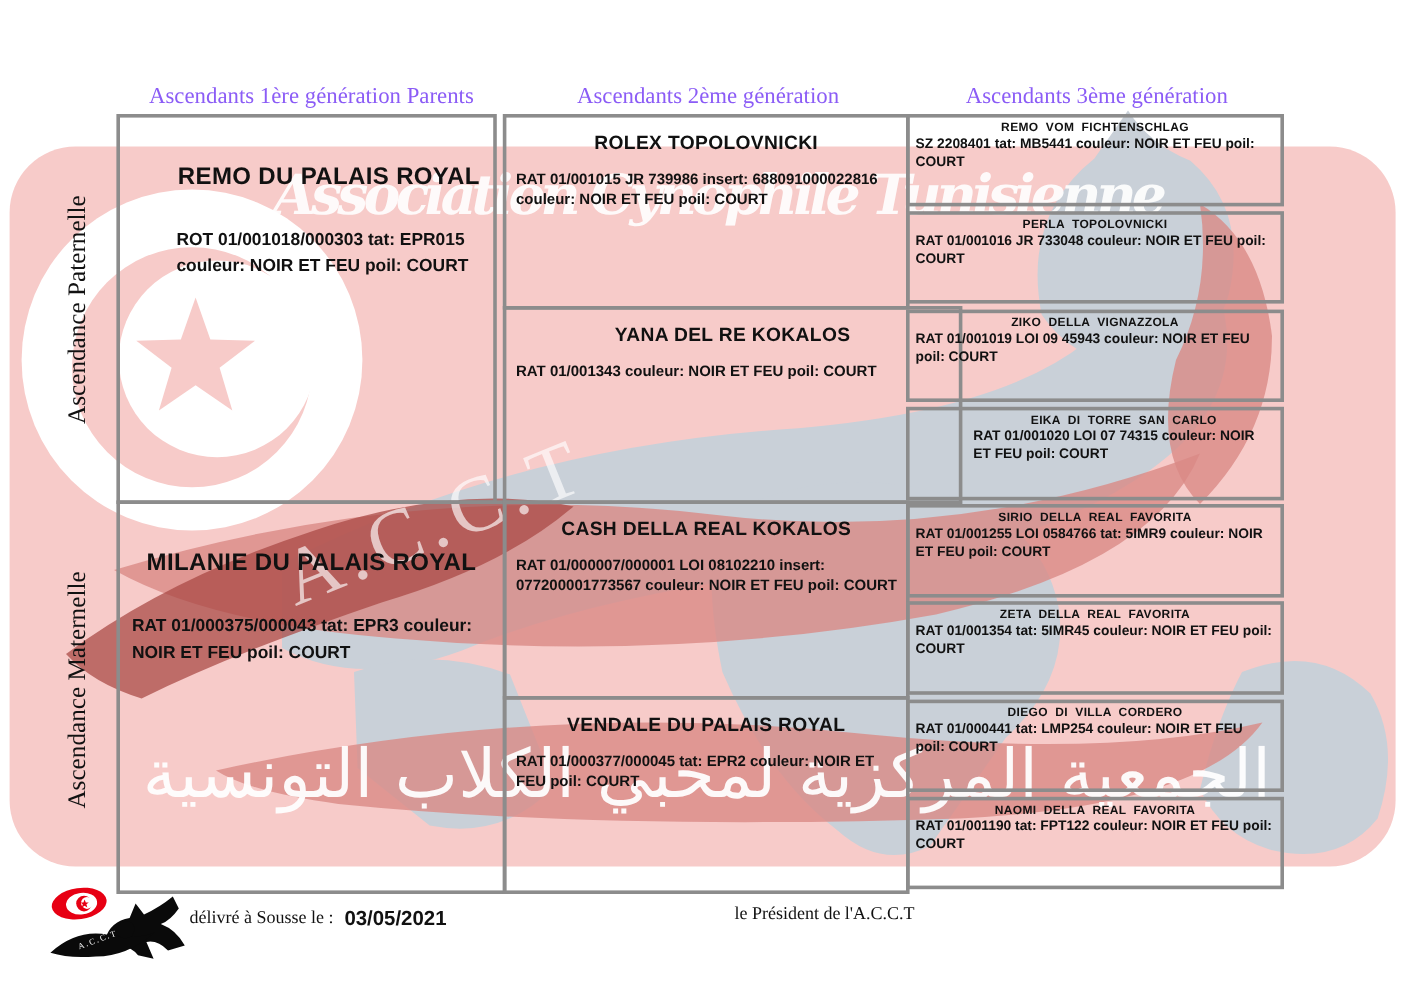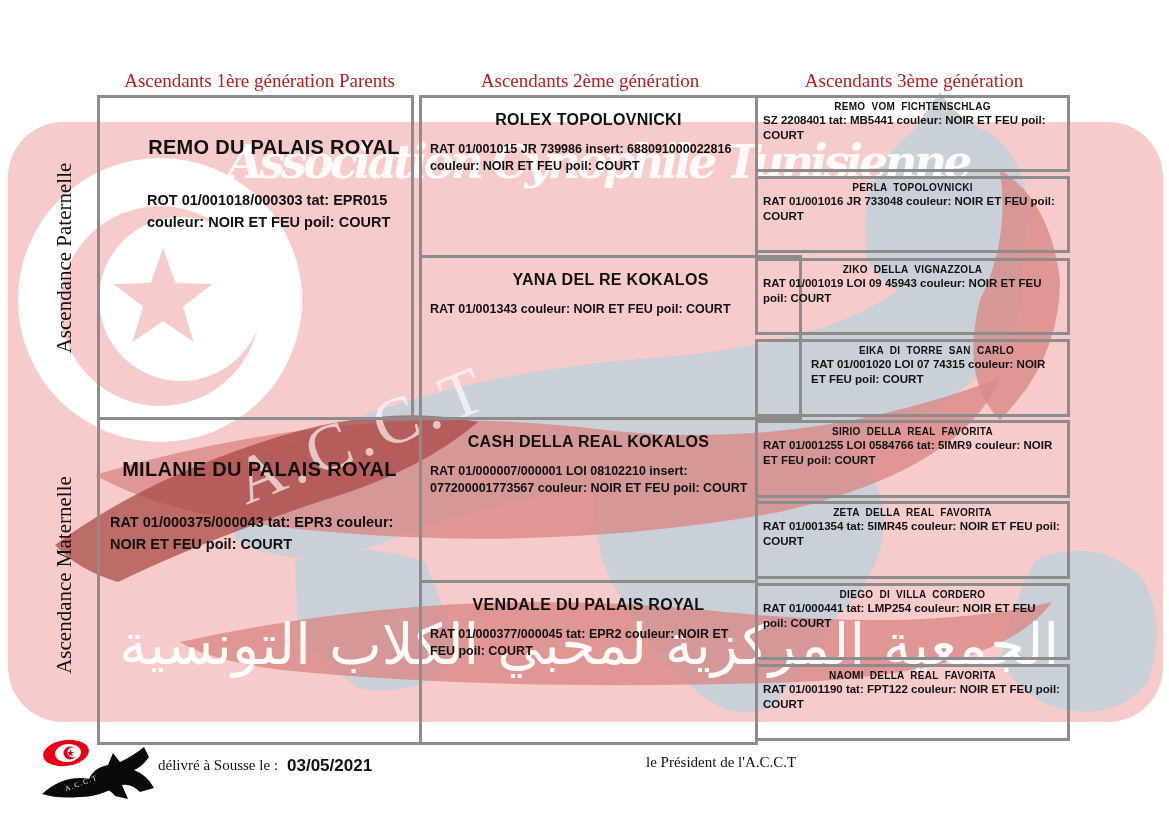--- a/index.html
+++ b/index.html
@@ -3,21 +3,21 @@
 <meta charset="utf-8">
 <style>
   html,body{margin:0;padding:0;}
   body{
     width:1169px;height:827px;position:relative;background:#ffffff;
     font-family:"Liberation Sans",sans-serif;color:#111;overflow:hidden;
   }
   #watermark{position:absolute;left:0;top:0;z-index:0;}
   .hdr{
     position:absolute;top:70px;height:24px;text-align:center;z-index:2;
-    font-family:"Liberation Serif",serif;font-size:19px;color:#b91c1c;white-space:nowrap;
+    font-family:"Liberation Serif",serif;font-size:19px;color:#8b5cf6;white-space:nowrap;
   }
   #hdr-gen1{left:97px;width:325px;}
   #hdr-gen2{left:422px;width:336px;}
   #hdr-gen3{left:758px;width:312px;}
   .sidelabel{
     position:absolute;left:64px;z-index:2;white-space:nowrap;
     transform:translate(-50%,-50%) rotate(-90deg);
     font-family:"Liberation Serif",serif;font-size:21px;color:#111;
   }
   #side-paternal{top:258px;}
@@ -28,21 +28,21 @@
   .details{font-weight:bold;}
   .gen1 .title{margin-top:38px;font-size:20px;}
   .gen1 .details{margin:30px 8px 0 10px;font-size:14.5px;line-height:1.55;}
   .gen2 .title{margin-top:13px;font-size:16px;}
   .gen2 .details{margin:12px 6px 0 8px;font-size:12.5px;line-height:1.32;}
   .gen3 .title{margin-top:3px;font-size:10px;word-spacing:3px;}
   .gen3 .details{margin:1px 4px 0 5px;font-size:11.5px;line-height:1.3;}
   .footer-text{position:absolute;z-index:2;white-space:nowrap;}
   #issued-label{left:158px;top:757px;font-family:"Liberation Serif",serif;font-size:15px;}
   #issued-date{left:287px;top:756px;font-family:"Liberation Sans",sans-serif;font-weight:bold;font-size:17px;}
-  #president-label{left:612px;top:754px;font-family:"Liberation Serif",serif;font-size:15px;margin-left:34px;}
+  #president-label{left:612px;top:754px;font-family:"Liberation Serif",serif;font-size:15px;}
   #acct-logo{position:absolute;left:36px;top:738px;z-index:2;}
 </style>
 </head>
 <body>
 
 <svg id="watermark" width="1169" height="827" viewBox="0 0 1169 827">
   <rect x="8" y="122" width="1155" height="600" rx="55" fill="#f7cbc9"></rect>
 
   <g>
     <circle cx="160" cy="300" r="142" fill="#ffffff"></circle>

